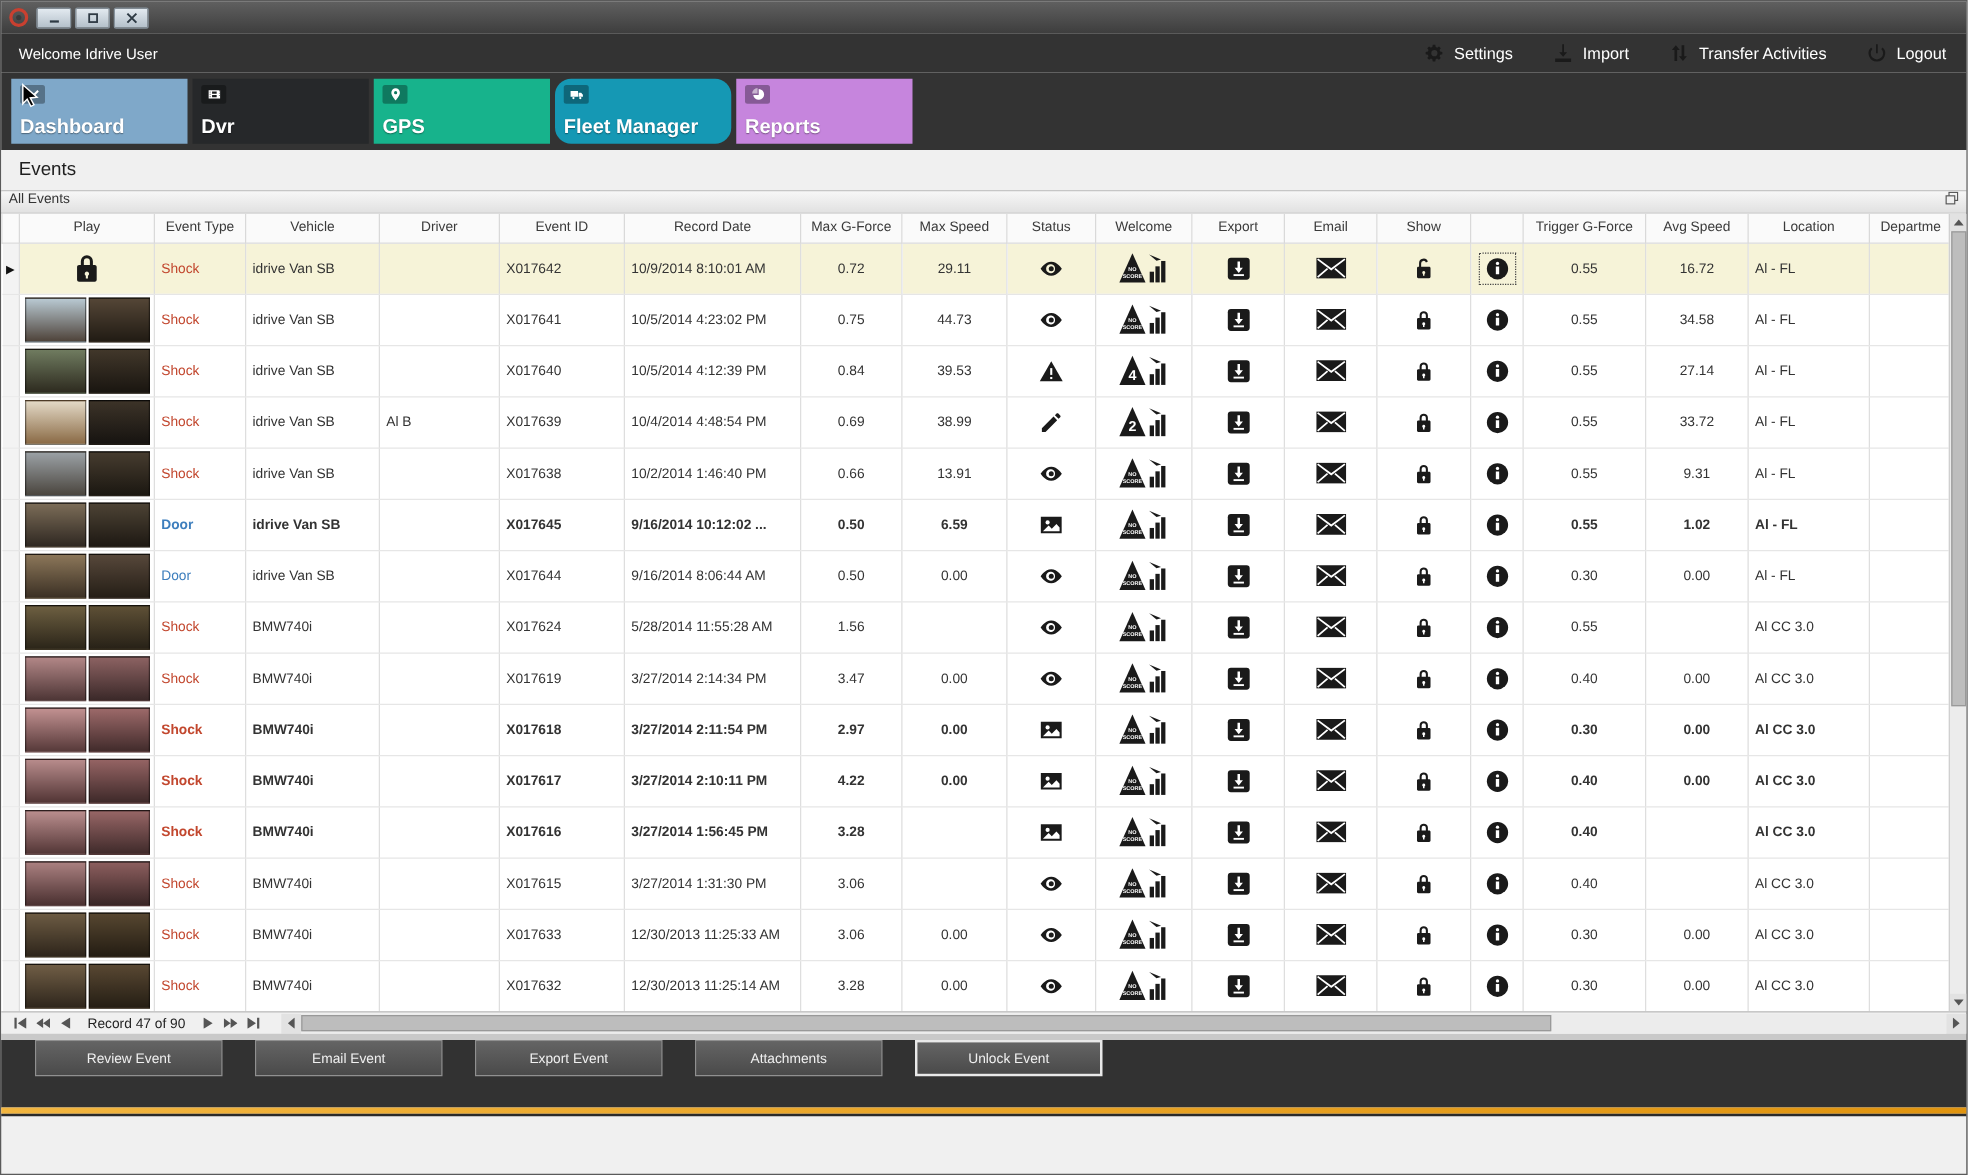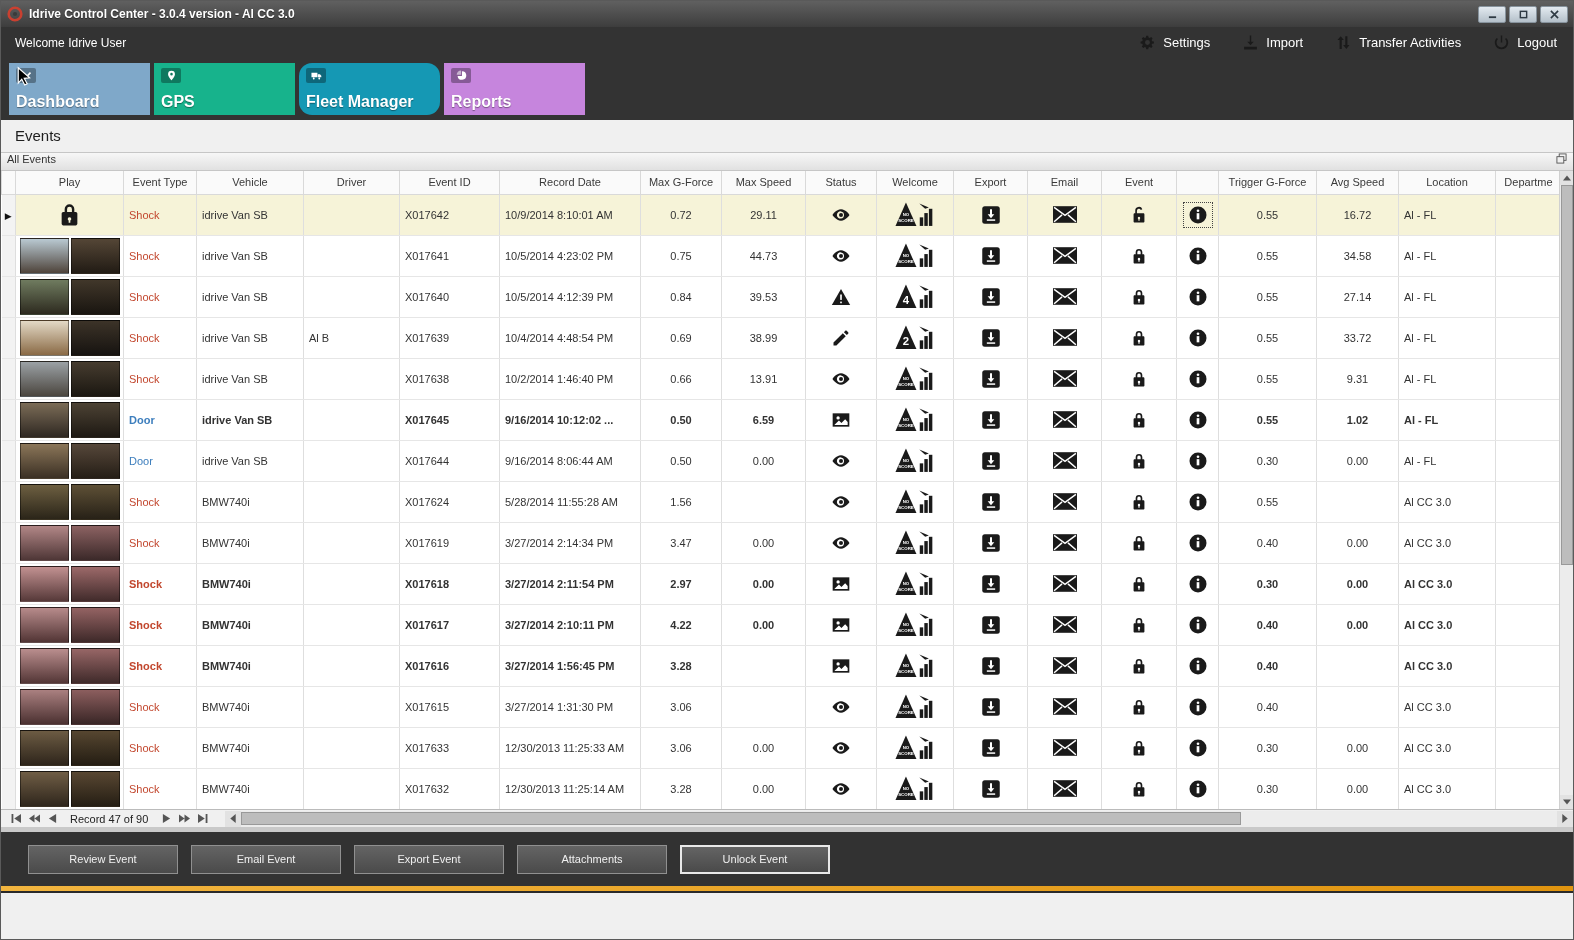--- a/index.html
+++ b/index.html
@@ -79,39 +79,38 @@
   .hs-btn{width:16px;height:16px;display:flex;align-items:center;justify-content:center;color:#555;background:#e2e2e2}
   .hs-btn svg{width:6px;height:9px}
   .hs-track{flex:1;height:16px;background:#ececec;position:relative}
   .hs-thumb{position:absolute;left:0;top:1px;height:13px;width:76%;background:#bdbdbd;border:1px solid #999}
 
   
   .gap-strip{flex:0 0 5px;background:#c9c9c9}
   .selection-bar{flex:0 0 48px;background:#3d3d3d;display:flex;align-items:center;gap:16px;padding-left:32px}
   .bar-btn{background:linear-gradient(#646464,#4a4a4a);border:1px solid #909090;color:#f0f0f0;font-size:11px;height:27px;padding:0 16px;text-align:center;cursor:pointer;font-family:inherit}
   .selection-bar .bar-btn{min-width:145px}
-  .event-bar{flex:0 0 54px;background:#323232;display:flex;align-items:center;gap:13px;padding-left:27px}
+  .event-bar{flex:0 0 54px;background:#323232;display:flex;align-items:flex-start;gap:26px;padding-left:27px}
   .event-bar .bar-btn{width:150px;height:29px}
   .bar-btn.focused{border:2px solid #e9e9e9}
   .bottom-stripe{flex:0 0 5px;background:linear-gradient(90deg,#f2b53f,#e0940f)}
   .bottom-edge{flex:0 0 2px;background:#2a2a2a}
 </style>
 </head>
 <body>
 
 <div class="window">
 
   <div class="titlebar">
     <span class="logo">
         <svg viewBox="0 0 16 16">
           <circle cx="8" cy="8" r="6.3" fill="none" stroke="#c94030" stroke-width="2.6"></circle>
           <circle cx="8" cy="8" r="2.1" fill="#3a3a3a"></circle>
         </svg>
       </span>
-    <span class="title">Idrive Control Center - 3.0.4 version - Al CC 3.0</span>
     <span class="winbtns">
       <span class="winbtn">
           <svg viewBox="0 0 10 10">
             <rect x="1" y="7" width="8" height="2" fill="currentColor"></rect>
           </svg>
         </span>
       <span class="winbtn">
           <svg viewBox="0 0 10 10">
             <rect x="1.5" y="1.5" width="7" height="7" fill="none" stroke="currentColor" stroke-width="1.6"></rect>
           </svg>
@@ -168,20 +167,28 @@
           <path d="M6 2l13 11.5-6.2.6 3.4 6.3-2.8 1.4-3.4-6.6L6 19.5z" fill="#000" stroke="#fff" stroke-width="1.3"></path>
         </svg>
       </span>
   <div class="tile" style="background: rgb(127, 168, 201);">
         <span class="tile-icon">
           <svg viewBox="0 0 24 24">
             <path fill="currentColor" d="M3.5 12.5l2.5-2.5 4 4L19.5 4.5 22 7 10 19z"></path>
           </svg>
         </span>
         <span class="tile-label">Dashboard</span>
+      </div>
+      <div class="tile" style="background: rgb(38, 40, 42);">
+        <span class="tile-icon">
+          <svg viewBox="0 0 24 24">
+            <path fill="currentColor" fill-rule="evenodd" d="M2 5h20v14H2zm3 2H4v2h1zm0 4H4v2h1zm0 4H4v2h1zm15-8h1V5h-1zm0 4h1v-2h-1zm0 4h1v-2h-1zM8 7v4h8V7zm0 6v4h8v-4z"></path>
+          </svg>
+        </span>
+        <span class="tile-label">Dvr</span>
       </div>
       <div class="tile" style="background: rgb(23, 179, 140);">
         <span class="tile-icon">
           <svg viewBox="0 0 24 24">
             <path fill="currentColor" fill-rule="evenodd" d="M12 1.5A7.5 7.5 0 0 1 19.5 9c0 5.2-7.5 13.5-7.5 13.5S4.5 14.2 4.5 9A7.5 7.5 0 0 1 12 1.5zm0 4.7A2.8 2.8 0 1 0 12 11.8 2.8 2.8 0 0 0 12 6.2z"></path>
           </svg>
         </span>
         <span class="tile-label">GPS</span>
       </div>
       <div class="tile" style="background: rgb(21, 152, 180); border-radius: 13px;">
@@ -247,21 +254,21 @@
               <th>Vehicle</th>
               <th>Driver</th>
               <th>Event ID</th>
               <th>Record Date</th>
               <th>Max G-Force</th>
               <th>Max Speed</th>
               <th>Status</th>
               <th>Welcome</th>
               <th>Export</th>
               <th>Email</th>
-              <th>Event</th>
+              <th>Show</th>
               <th></th>
               <th>Trigger G-Force</th>
               <th>Avg Speed</th>
               <th>Location</th>
               <th>Departme</th>
             </tr>
           </thead>
         <tbody id="tbody">
             <tr class="event-row selected">
   <td class="c-sel"><span class="row-arrow">▶</span></td>

